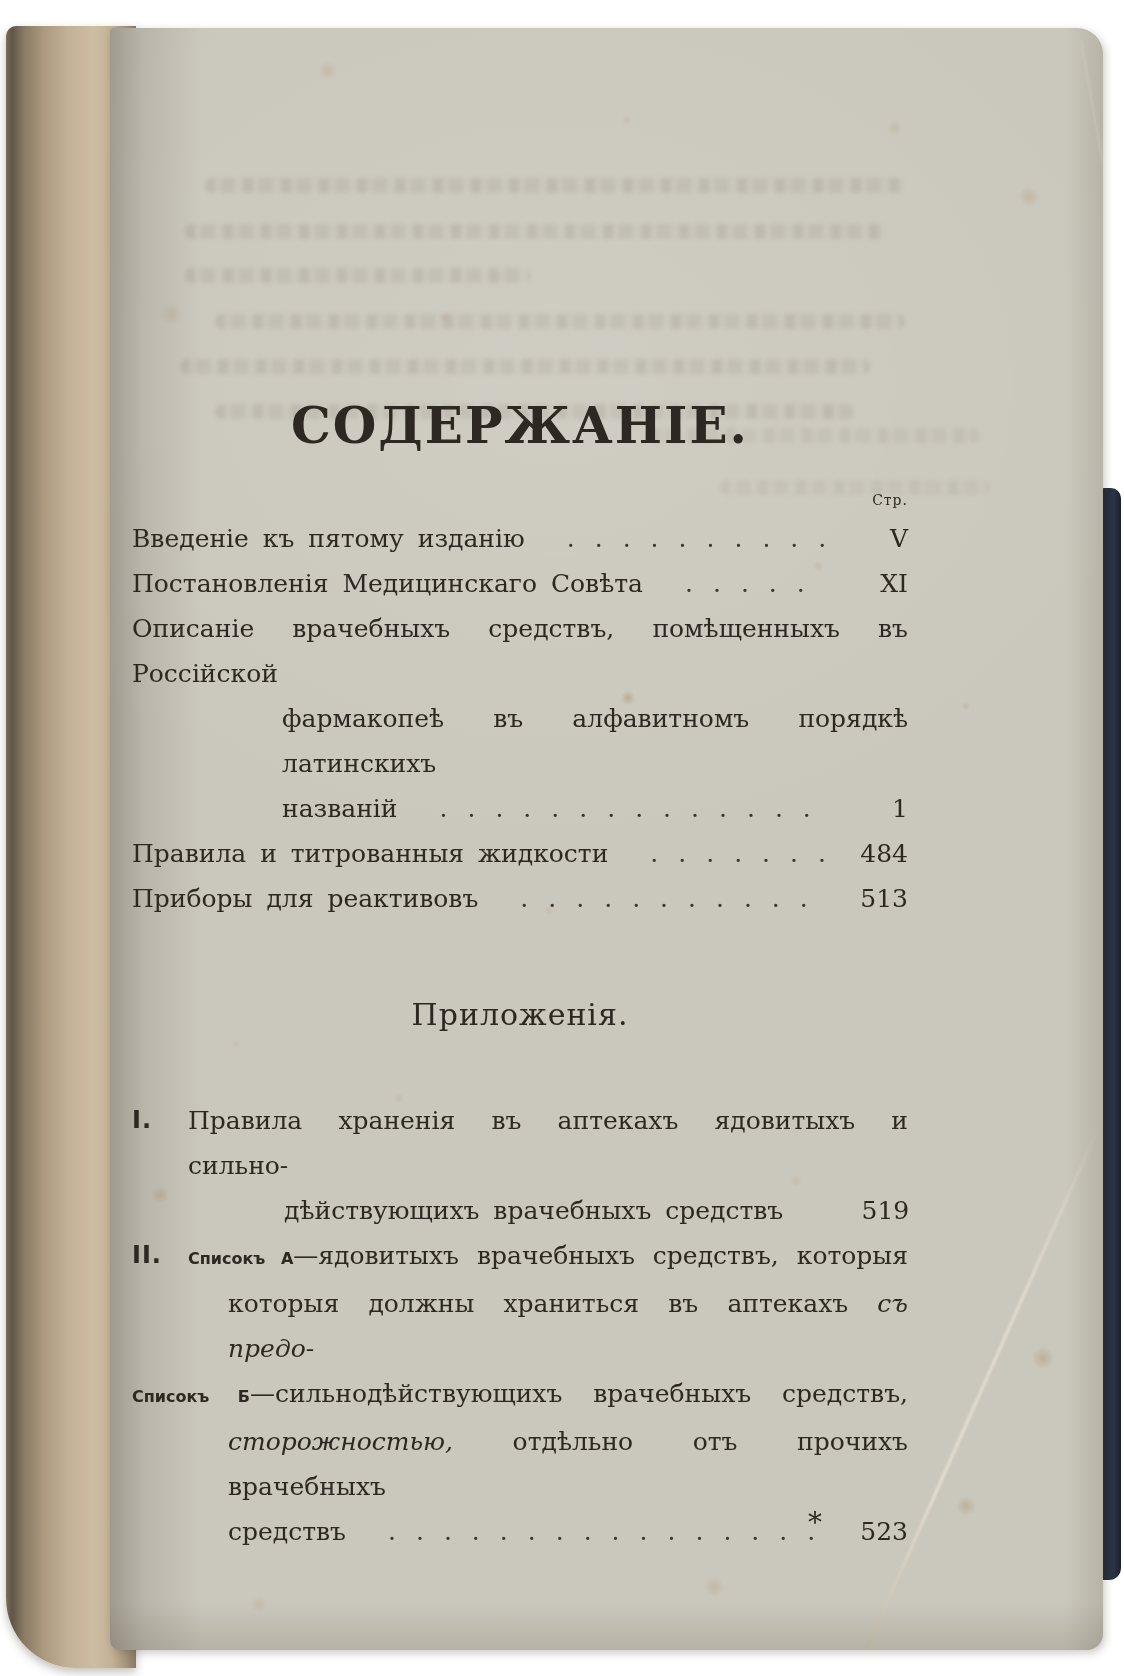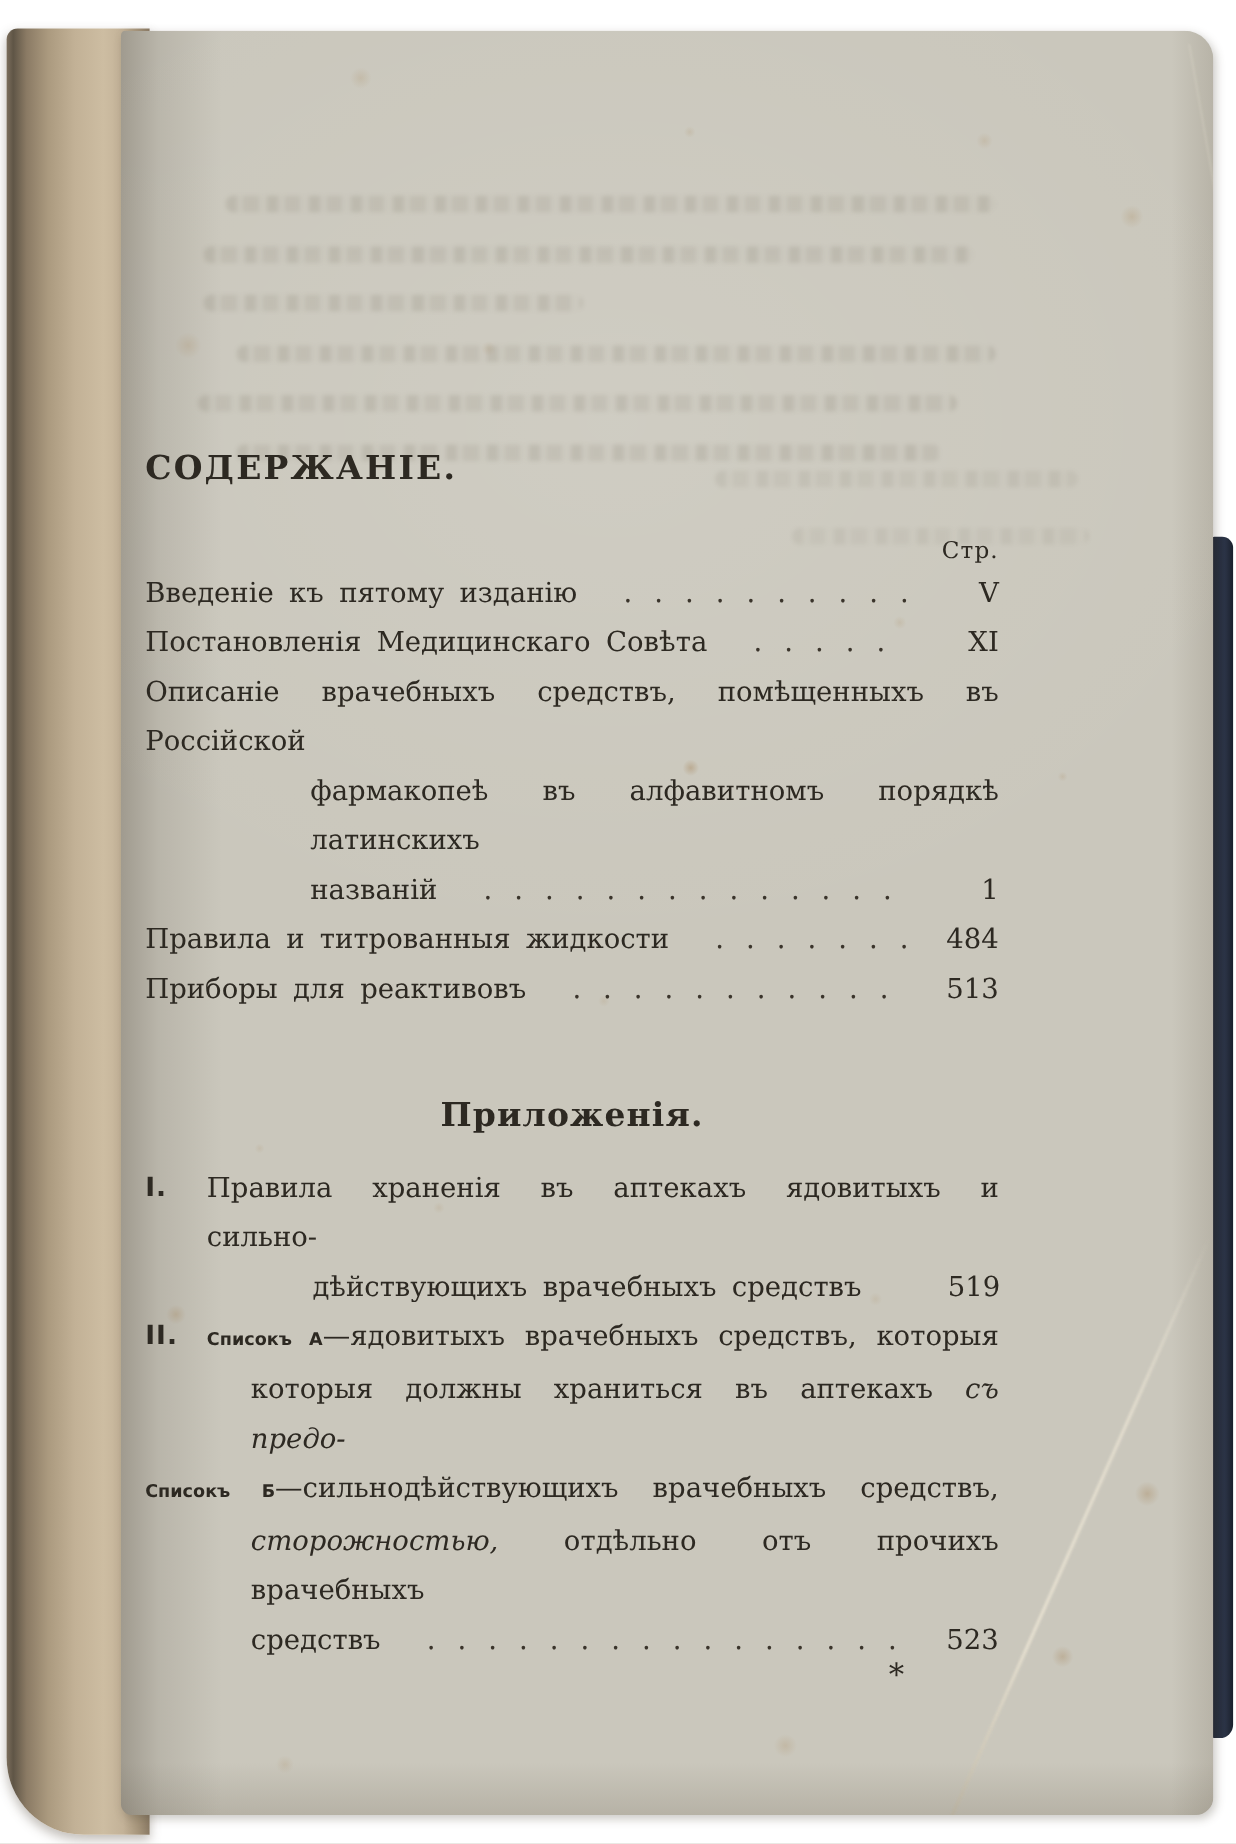--- a/index.html
+++ b/index.html
@@ -96,42 +96,42 @@
     transform:rotate(-10deg); transform-origin:top center;
     background:rgba(240,234,218,.4); filter:blur(1px); opacity:.5;
   }
 
   
   .content {
     position:absolute; left:22px; top:372px; width:776px;
     color:#2d2922;
   }
   .title {
-    text-align:left; font-size:30px; font-weight:bold;
+    text-align:center; font-size:50px; font-weight:bold;
     letter-spacing:2px; line-height:52px; margin-bottom:36px;
   }
   .colhead {
-    text-align:right; font-size:21px; line-height:24px;
+    text-align:right; font-size:14px; line-height:24px;
     margin-bottom:4px; letter-spacing:1px;
   }
   .row { font-size:25px; line-height:45px; word-spacing:6px; }
   .jl { text-align:justify; text-align-last:justify; }
   .ind1 { margin-left:150px; }
   .ind2 { margin-left:96px; }
   .dotrow { display:flex; align-items:baseline;gap:28px; }
   .dotrow .txt { flex:0 1 auto; white-space:nowrap; }
   .leader {
     flex:1 1 auto; overflow:hidden; white-space:nowrap;
     letter-spacing:20px; margin:0 4px 0 14px; color:#3a342b;
   }
   .pg { flex:0 0 auto; min-width:52px; text-align:right; }
 
   .app-heading {
-    text-align:center; font-size:30px; font-weight:bold;
-    letter-spacing:1px; line-height:40px; margin:74px 0 22px;
+    text-align:center; font-size:30px; font-weight:normal;
+    letter-spacing:1px; line-height:40px; margin:74px 0 63px;
   }
   .app-item { display:flex; }
   .app-num {
     flex:0 0 56px; font-family:"DejaVu Sans","Liberation Sans",sans-serif;
     font-weight:700; font-size:24px; line-height:45px; letter-spacing:1px;
   }
   .app-body { flex:1 1 auto; min-width:0; }
   .bsans { font-family:"DejaVu Sans","Liberation Sans",sans-serif; font-weight:700; font-size:16px; }
   .it { font-style:italic; }
 

